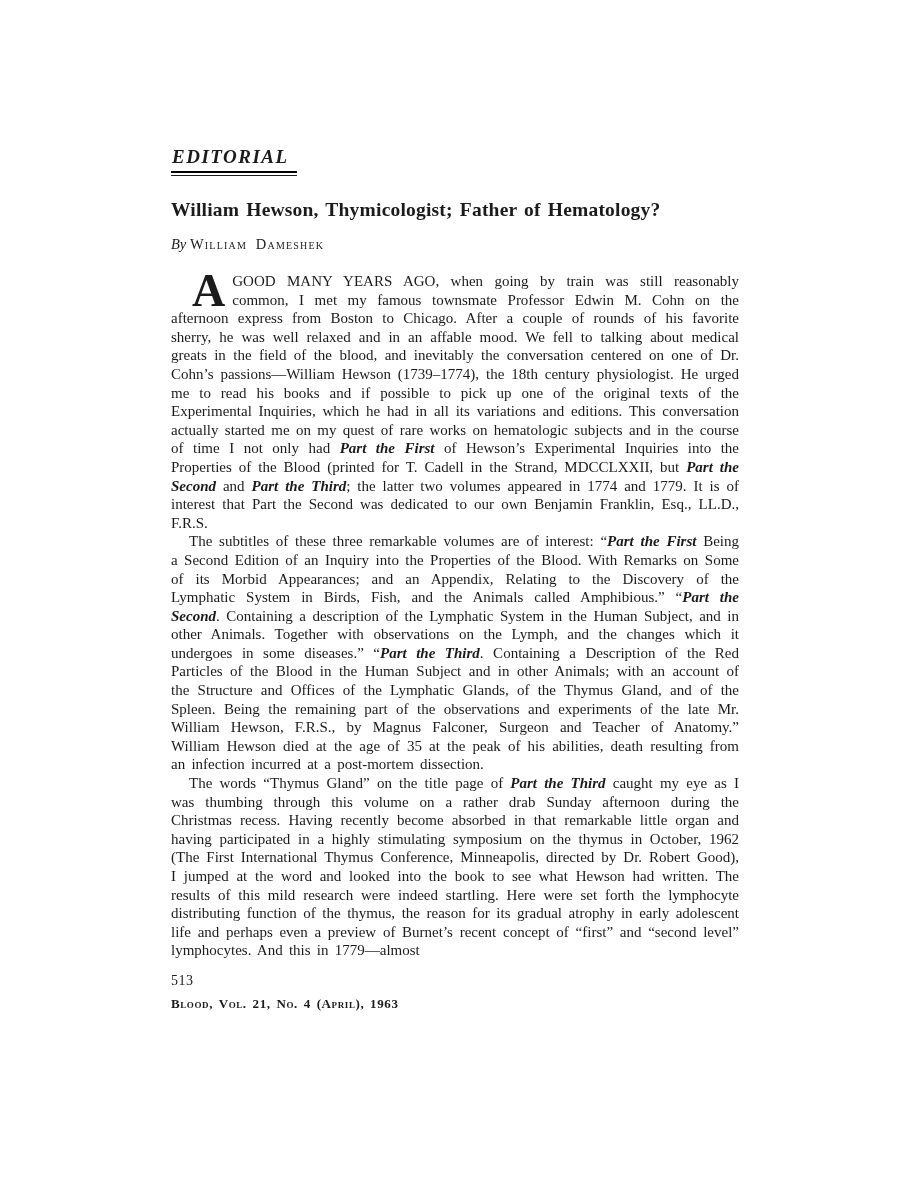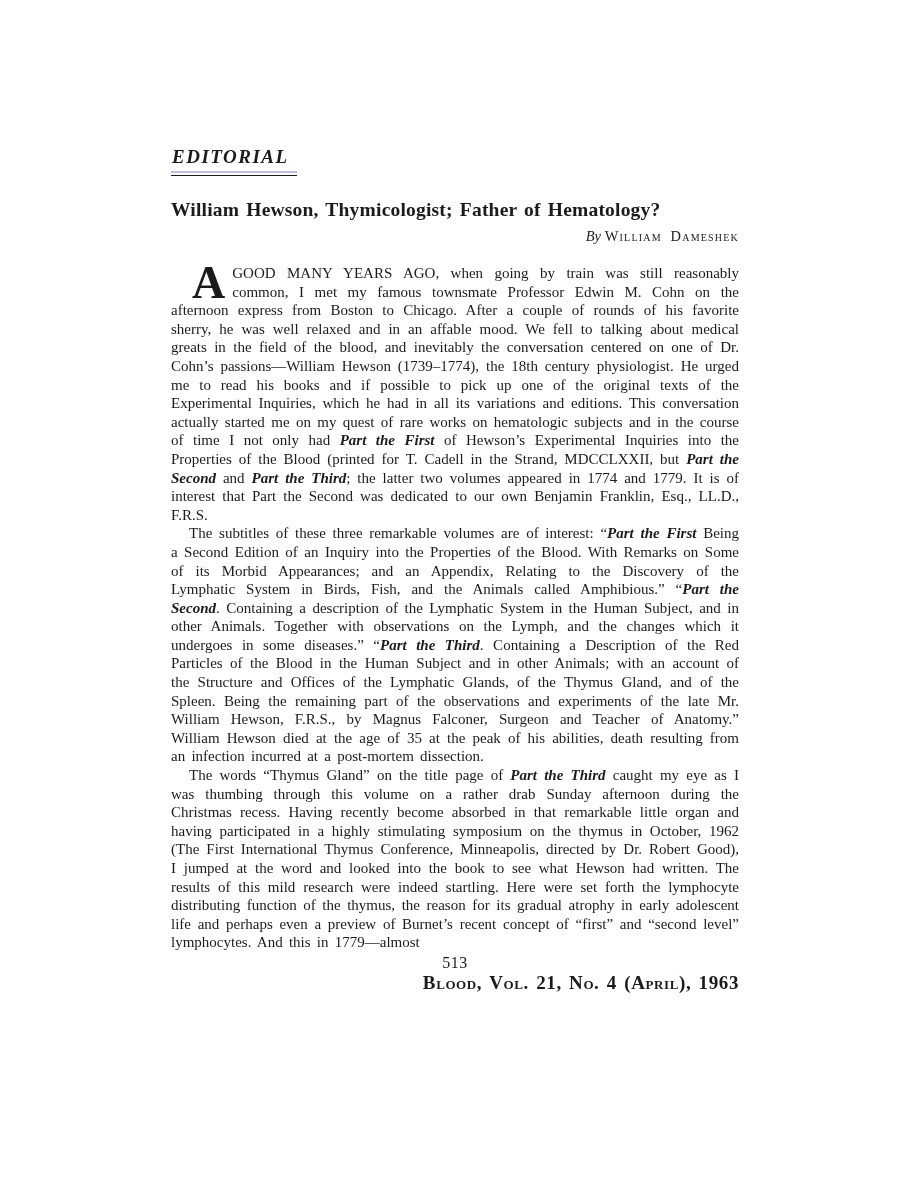--- a/index.html
+++ b/index.html
@@ -20,41 +20,41 @@
     width: 568px;
   }
   .section-label-wrap { margin-top: 146px; }
   .section-label {
     display: inline-block;
     font-size: 19px;
     font-weight: bold;
     font-style: italic;
     letter-spacing: 1.5px;
     padding: 0 8px 3px 1px;
-    border-bottom: 2px solid #c4b5fd;
+    border-bottom: 2px solid #000000;
     position: relative;
   }
   .section-label::after {
     content: "";
     position: absolute;
     left: 0; right: 0; bottom: -5px;
     height: 1px;
     background: #1b1b1b;
   }
   .article-title {
     margin: 26px 0 0 0;
     font-size: 19.5px;
     font-weight: bold;
     text-align: left;
     letter-spacing: 0.2px;
     word-spacing: 2px;
   }
   .byline {
-    margin-top: 7px;
-    text-align: right;
+    margin-top: 15px;
+    text-align: left;
     font-size: 14.5px;
   }
   .byline .by { font-style: italic; }
   .byline .author {
     font-variant: small-caps;
     letter-spacing: 1.2px;
     word-spacing: 4px;
   }
   .body-text {
     margin-top: 19px;
@@ -68,29 +68,29 @@
   .dropcap {
     float: left;
     font-size: 46px;
     line-height: 34px;
     font-weight: bold;
     margin: 2px 7px 0 21px;
   }
   .seg-i  { }
   .seg-bi { font-style: italic; font-weight: bold; }
   .page-number {
-    margin-top: 2px;
-    text-align: center;
-    font-size: 16px;
+    margin-top: 13px;
+    text-align: left;
+    font-size: 14px;
     letter-spacing: 0.5px;
   }
   .footer-citation {
-    margin-top: 0;
-    text-align: right;
-    font-size: 19px;
+    margin-top: 7px;
+    text-align: left;
+    font-size: 13px;
     font-weight: bold;
     font-variant: small-caps;
     letter-spacing: 0.6px;
     word-spacing: 2px;
   }
 </style>
 </head>
 <body>
 
 <div class="page">

